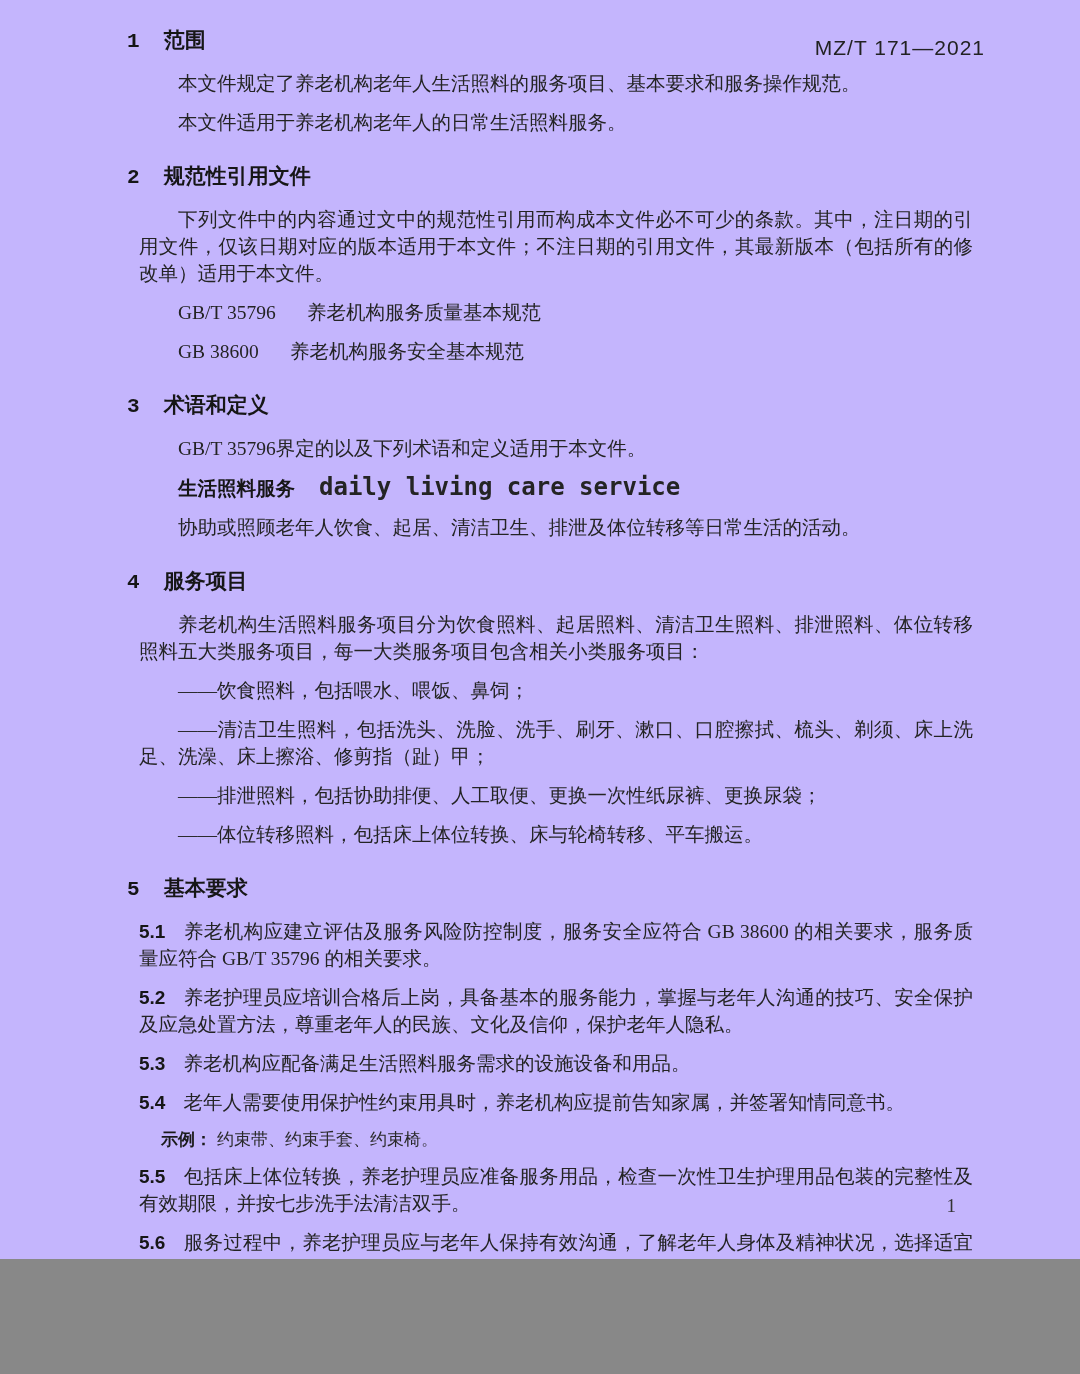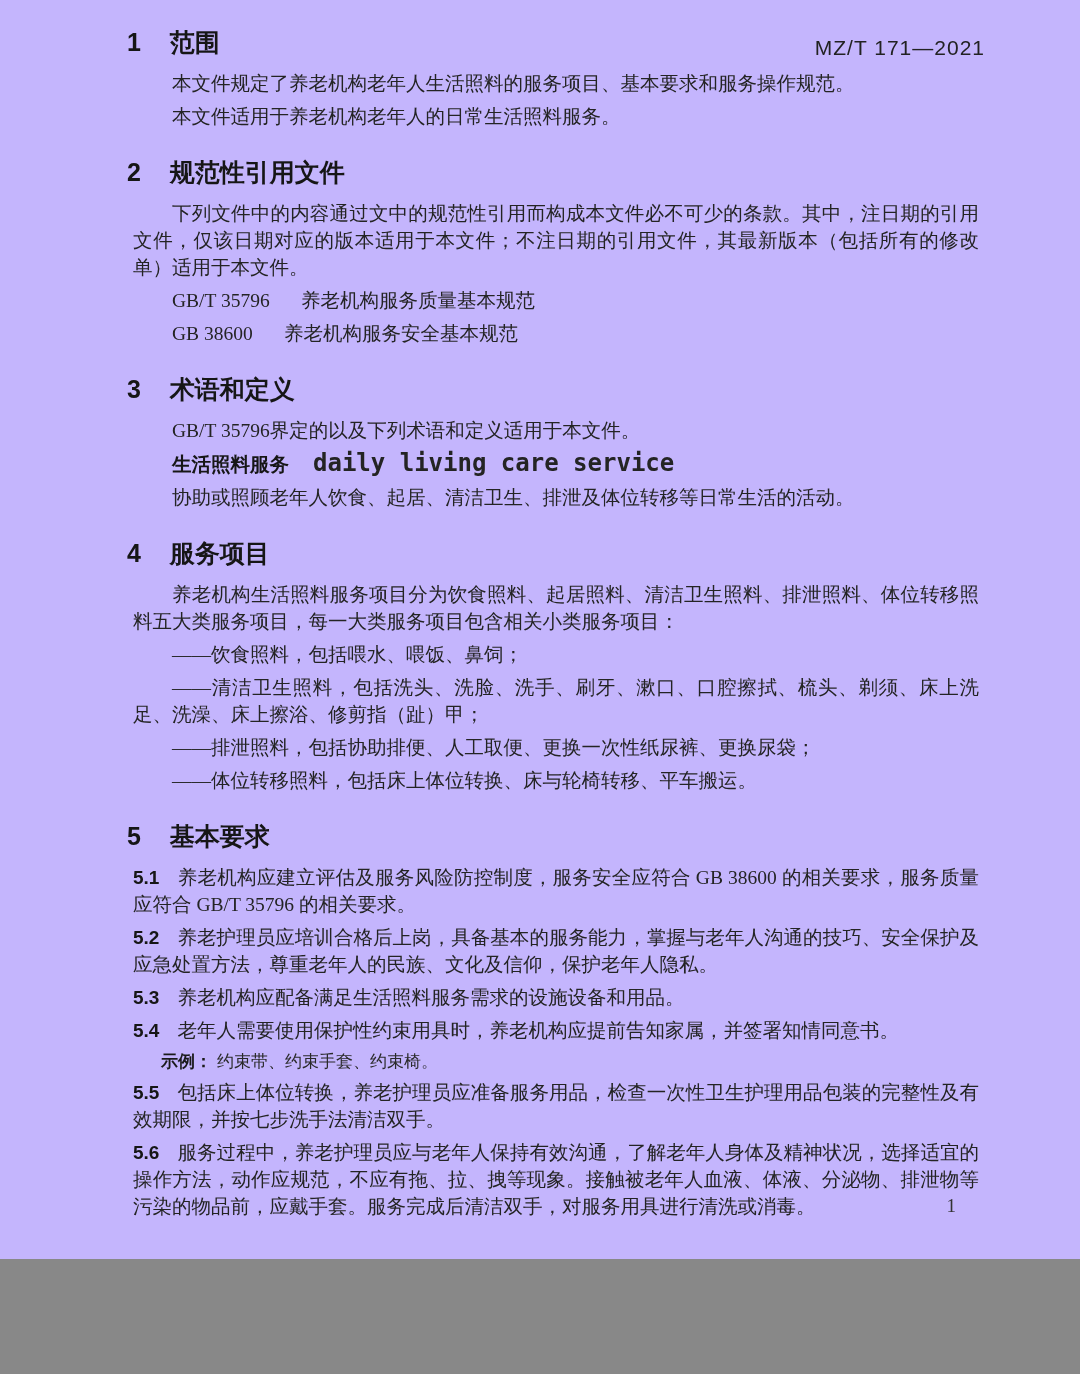--- a/index.html
+++ b/index.html
@@ -19,26 +19,26 @@
   }
   .title{
     margin:64px 0 0 0;
     text-align:center;
     font-family:"Liberation Sans","DejaVu Sans",sans-serif;
     font-weight:bold;font-size:31px;color:#191919;
     letter-spacing:2px;
   }
   .content{padding:0 95px 0 127px;}
   .sec-h{
-    font-family:Liberation Sans, sans-serif;
-    font-weight:bold;font-size:25px;color:#161616;
+    font-family:Liberation Mono, monospace;
+    font-weight:bold;font-size:21px;color:#161616;
     margin:26px 0 12px 0;line-height:32px;
   }
   .sec-h .sec-no{display:inline-block;margin-right:1.15em;}
-  p{margin:6px;font-size:19.5px;line-height:27px;color:#242424;}
+  p{margin:12px;font-size:19.5px;line-height:27px;color:#242424;}
   .indent{text-indent:2em;}
   .just{text-align:justify;}
   .ref{padding-left:2em;}
   .ref-code{margin-right:1.6em;white-space:nowrap;}
   .sub-no{
     font-family:"Liberation Sans","DejaVu Sans",sans-serif;
     font-weight:bold;font-size:19.5px;color:#161616;
     margin:12px 0 20px 0;
   }
   .term{padding-left:2em;font-weight:bold;}

